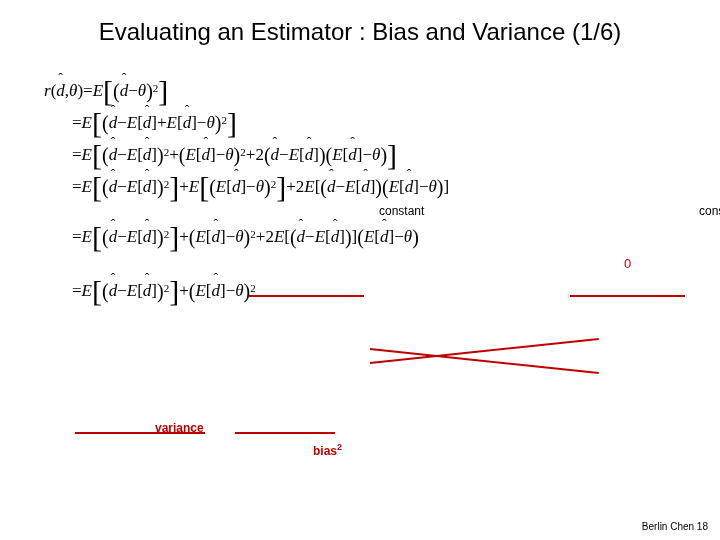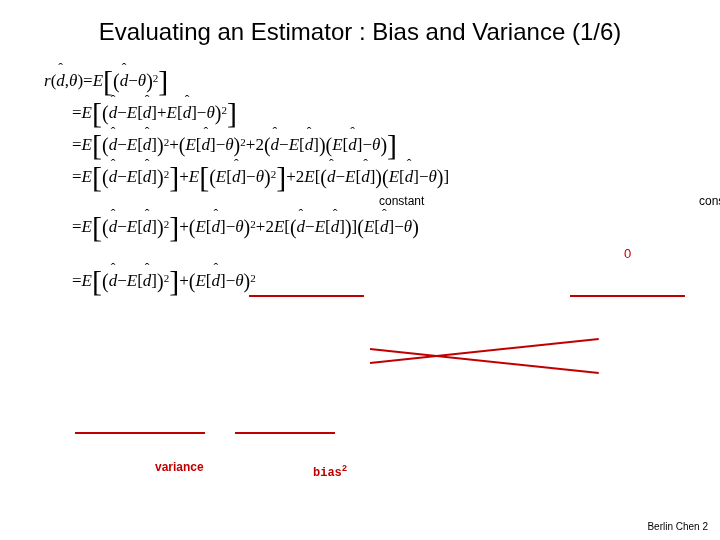--- a/index.html
+++ b/index.html
@@ -1,18 +1,18 @@
 <!DOCTYPE html>
 <html><head>
 <meta charset="utf-8">
 <style>
   * { margin: 0; padding: 0; box-sizing: border-box; }
   html, body { width: 720px; height: 540px; background: #fff; font-family: Arial, Helvetica, sans-serif; color: #000; }
   .slide { position: relative; width: 720px; height: 540px; padding: 18px 28px 10px 28px; }
-  .title { font-size: 24px; text-align: center; margin-bottom: 18px; }
+  .title { font-size: 24px; text-align: center; margin-bottom: 28px; }
   .bullet { font-size: 17px; line-height: 1.35; margin-left: 12px; margin-bottom: 14px; position: relative; padding-left: 16px; }
   .bullet::before { content: "•"; position: absolute; left: 0; top: 0; }
   .dhat { font-family: "Times New Roman", Times, serif; font-style: italic; font-size: 20px; position: relative; display: inline-block; }
   .dhat .hat-char { display: inline-block; }
   .dhat::before { content: "ˆ"; position: absolute; left: 3px; top: -8px; font-style: normal; }
 
   .math-block { font-family: "Times New Roman", Times, serif; font-size: 17px; line-height: 1.0; margin-left: 16px; }
   .row { display: flex; align-items: center; height: 32px; white-space: nowrap; position: relative; }
   .row.indent { padding-left: 28px; }
   .mi { font-style: italic; }
@@ -264,20 +264,20 @@
 
   <div class="underline-red" style="left:249px; top:295px; width:115px;"></div>
   <div class="underline-red" style="left:570px; top:295px; width:115px;"></div>
 
   <div class="strike-red" style="left:370px; top:362px; width:230px; transform: rotate(-6deg);"></div>
   <div class="strike-red" style="left:370px; top:348px; width:230px; transform: rotate(6deg);"></div>
 
   <div class="underline-red" style="left:75px; top:432px; width:130px;"></div>
   <div class="underline-red" style="left:235px; top:432px; width:100px;"></div>
 
-  <div class="annot red" style="left:110px; top:460px;">variance</div>
-  <div class="annot red" style="left:268px; top:464px;font-family:Liberation Mono, monospace;">
+  <div class="annot red" style="left:110px; top:421px;">variance</div>
+  <div class="annot red" style="left:268px; top:442px;">
     <span>bias</span><span style="font-size:9px; vertical-align:super;">2</span>
   </div>
 
-  <div class="footer">Berlin Chen 2</div>
+  <div class="footer">Berlin Chen 18</div>
 
 </div>
 
 </body></html>

